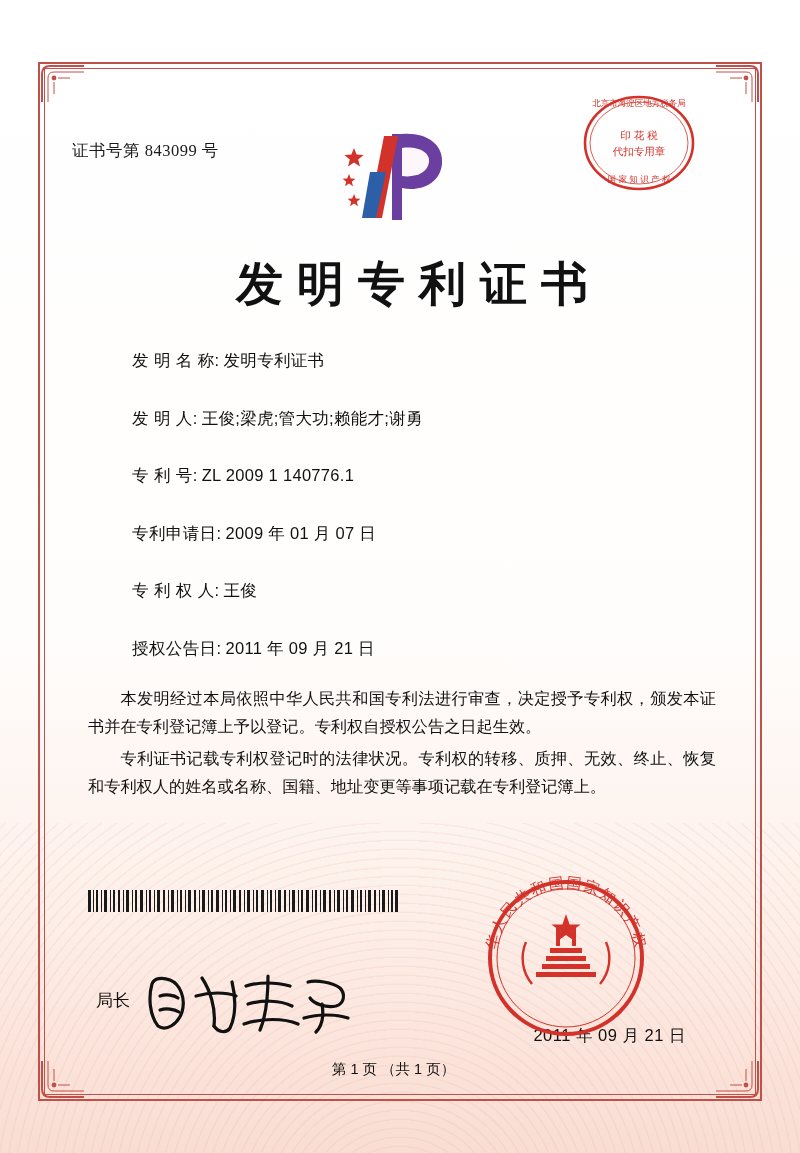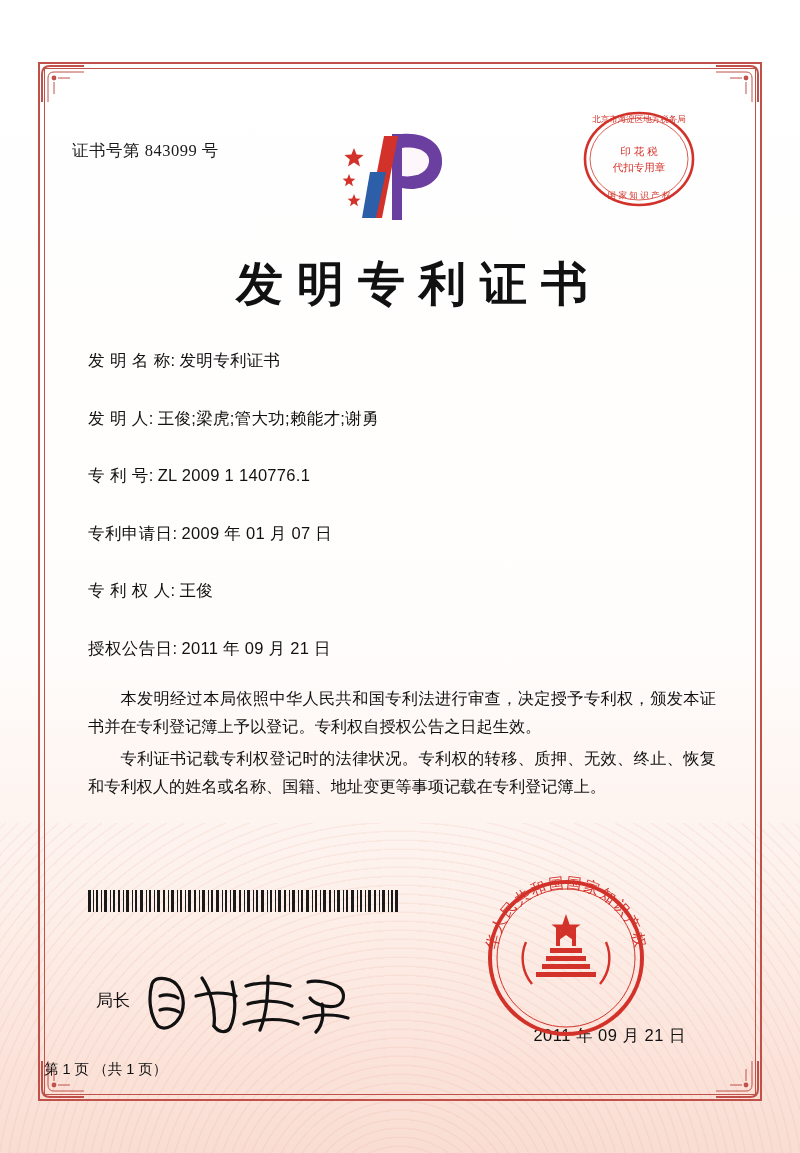--- a/index.html
+++ b/index.html
@@ -109,20 +109,21 @@
     display: flex;
     align-items: baseline;
     margin-bottom: 35.5px;
     font-size: 16.5px;
     color: #111;
     font-family: "Liberation Sans", "DejaVu Sans", sans-serif;
   }
   .field .lbl {
     white-space: nowrap;
     letter-spacing: 0.4px;
+    margin-left: 44px;
   }
   .field .val {
     margin-left: 4px;
     letter-spacing: 0.3px;
   }
 
   .paragraphs {
     position: absolute;
     left: 44px;
     right: 40px;
@@ -172,30 +173,31 @@
     font-size: 16.5px;
     color: #111;
     letter-spacing: 0.5px;
     font-family: "Liberation Sans", "DejaVu Sans", sans-serif;
   }
 
   .page-no {
     position: absolute;
     left: 0; right: 13px;
     bottom: 16px;
+    text-align: center;
     font-size: 14.5px;
     color: #111;
     font-family: "Liberation Sans", "DejaVu Sans", sans-serif;
   }
 
   
   .seal-top {
     position: absolute;
     right: 58px;
-    top: 32px;
+    top: 16px;
     width: 118px;
     height: 118px;
   }
   .seal-main {
     position: absolute;
     right: 100px;
     top: 800px;
     width: 180px;
     height: 180px;
   }

